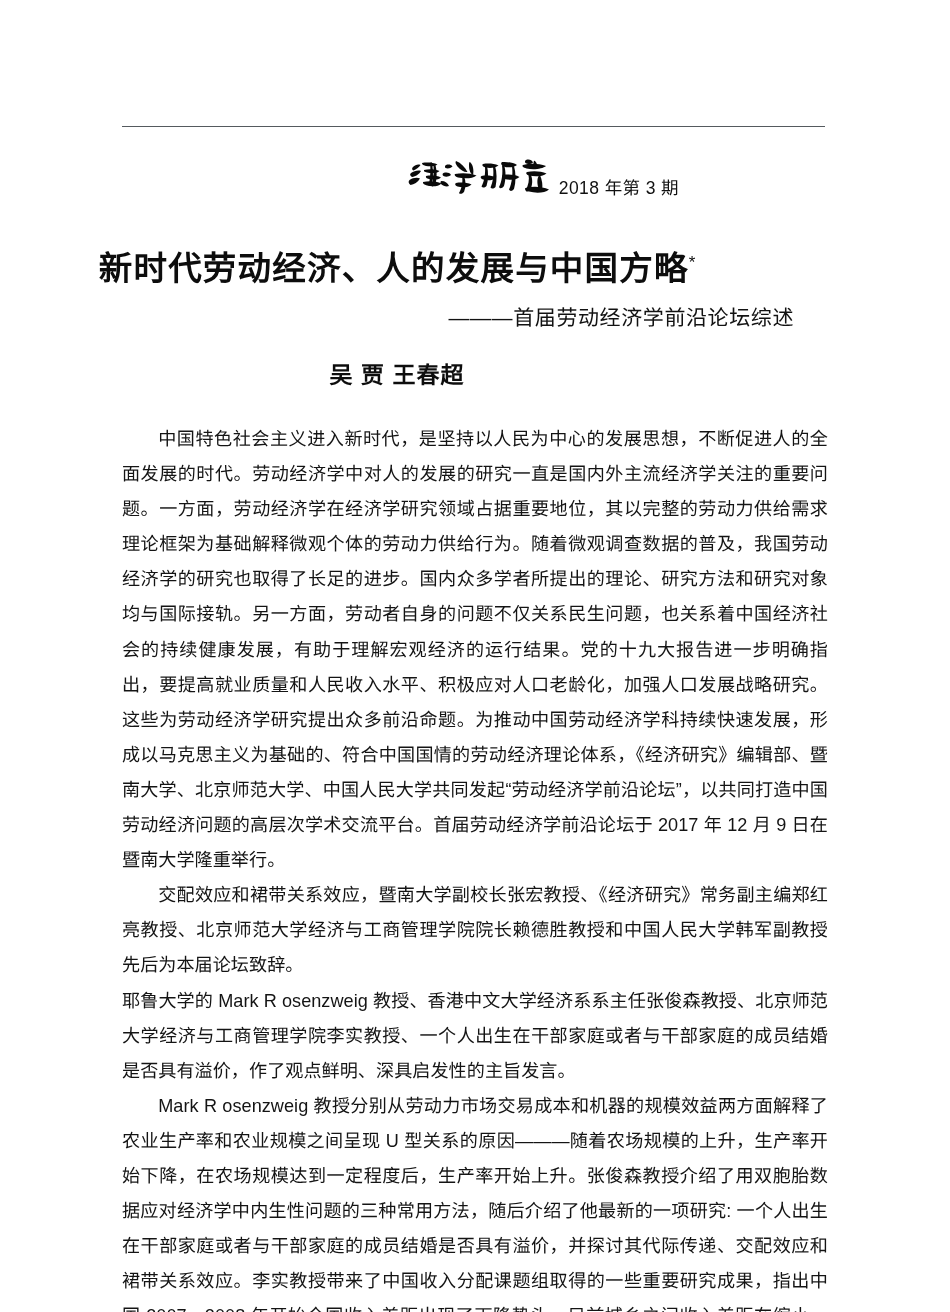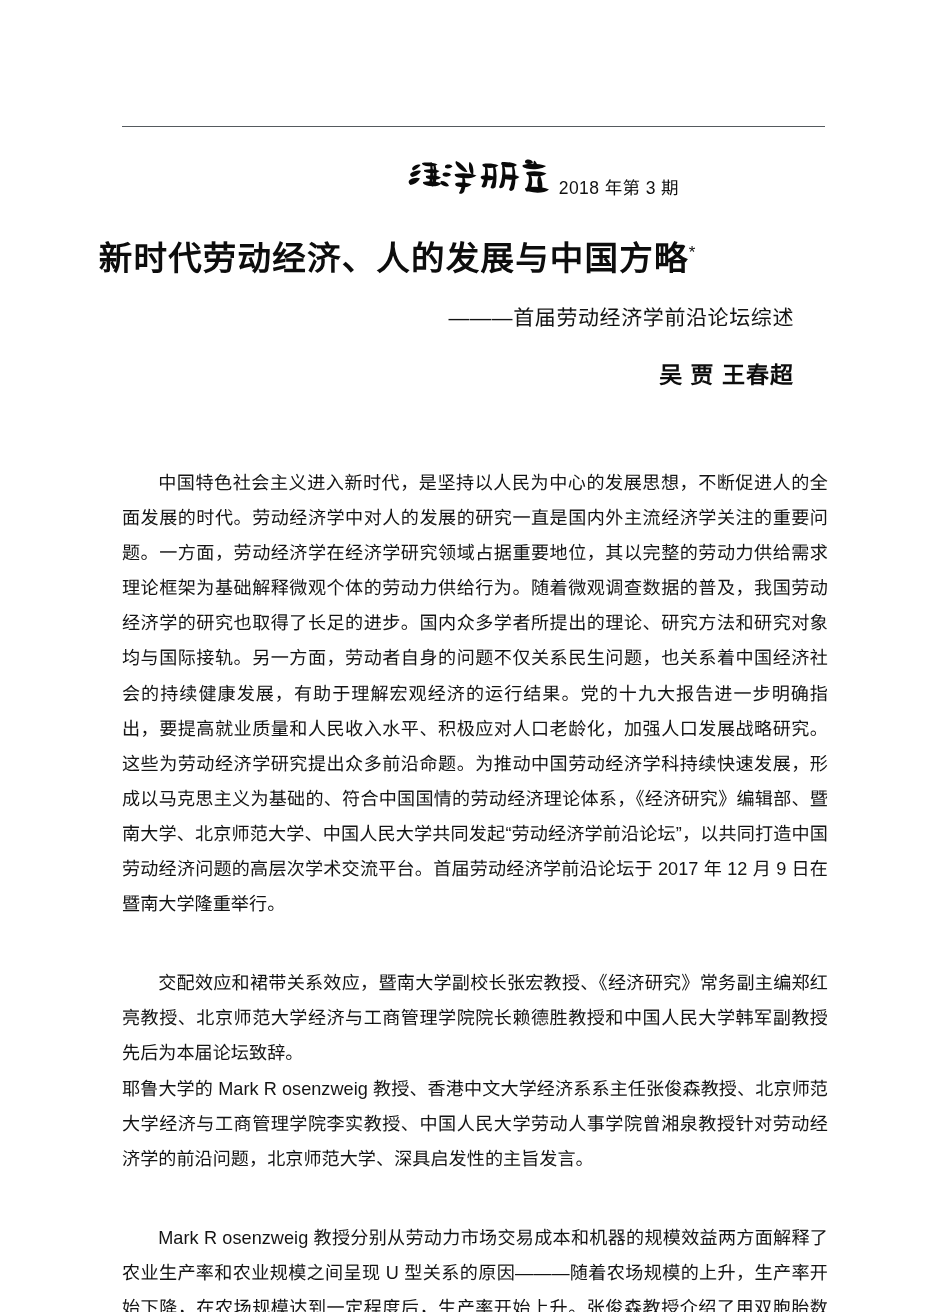--- a/index.html
+++ b/index.html
@@ -55,21 +55,21 @@
     color: #111;
     padding-bottom: 1px;
     white-space: nowrap;
   }
 
   
   .doc-title {
     position: absolute;
     left: 0;
     right: 0;
-    top: 216px;
+    top: 226px;
     text-align: center;
     font-size: 33.5px;
     font-weight: 600;
     letter-spacing: 1.2px;
     color: #0d0d0d;
     line-height: 1.25;
   }
   .doc-title .title-star {
     font-size: 17px;
     vertical-align: super;
@@ -87,21 +87,21 @@
     letter-spacing: 0.6px;
     color: #121212;
     line-height: 1.3;
   }
 
   .doc-authors {
     position: absolute;
     left: 0;
     right: 0;
     top: 356px;
-    text-align: right;
+    text-align: center;
     font-size: 23px;
     font-weight: 600;
     letter-spacing: 1px;
     color: #0d0d0d;
   }
 
   
   .body-text {
     position: absolute;
     left: 122px;
@@ -113,21 +113,20 @@
     text-justify: inter-ideograph;
     color: #141414;
     letter-spacing: 0.05px;
   }
   .body-text p {
     margin: 0;
     text-indent: 0;
   }
   .body-text p.indent {
     text-indent: 2em;
-    margin-top: 44px;
   }
 </style>
 </head>
 <body>
 
 <div class="page">
 
   <div class="header-rule"></div>
 
   <div class="masthead">
@@ -176,17 +175,17 @@
 
   <h1 class="doc-title"><span>新时代劳动经济、人的发展与中国方略</span><sup class="title-star">*</sup></h1>
 
   <div class="doc-subtitle">———首届劳动经济学前沿论坛综述</div>
 
   <div class="doc-authors">吴 贾 王春超</div>
 
   <div class="body-text">
     <p class="indent">中国特色社会主义进入新时代，是坚持以人民为中心的发展思想，不断促进人的全面发展的时代。劳动经济学中对人的发展的研究一直是国内外主流经济学关注的重要问题。一方面，劳动经济学在经济学研究领域占据重要地位，其以完整的劳动力供给需求理论框架为基础解释微观个体的劳动力供给行为。随着微观调查数据的普及，我国劳动经济学的研究也取得了长足的进步。国内众多学者所提出的理论、研究方法和研究对象均与国际接轨。另一方面，劳动者自身的问题不仅关系民生问题，也关系着中国经济社会的持续健康发展，有助于理解宏观经济的运行结果。党的十九大报告进一步明确指出，要提高就业质量和人民收入水平、积极应对人口老龄化，加强人口发展战略研究。这些为劳动经济学研究提出众多前沿命题。为推动中国劳动经济学科持续快速发展，形成以马克思主义为基础的、符合中国国情的劳动经济理论体系，《经济研究》编辑部、暨南大学、北京师范大学、中国人民大学共同发起“劳动经济学前沿论坛”，以共同打造中国劳动经济问题的高层次学术交流平台。首届劳动经济学前沿论坛于 2017 年 12 月 9 日在暨南大学隆重举行。</p>
     <p class="indent">交配效应和裙带关系效应，暨南大学副校长张宏教授、《经济研究》常务副主编郑红亮教授、北京师范大学经济与工商管理学院院长赖德胜教授和中国人民大学韩军副教授先后为本届论坛致辞。</p>
-    <p>耶鲁大学的 Mark R osenzweig 教授、香港中文大学经济系系主任张俊森教授、北京师范大学经济与工商管理学院李实教授、中国人民大学劳动人事学院曾湘泉教授针对劳动经济学的前沿问题，北京师范大学、深具启发性的主旨发言。</p>
+    <p>耶鲁大学的 Mark R osenzweig 教授、香港中文大学经济系系主任张俊森教授、北京师范大学经济与工商管理学院李实教授、一个人出生在干部家庭或者与干部家庭的成员结婚是否具有溢价，作了观点鲜明、深具启发性的主旨发言。</p>
     <p class="indent">Mark R osenzweig 教授分别从劳动力市场交易成本和机器的规模效益两方面解释了农业生产率和农业规模之间呈现 U 型关系的原因———随着农场规模的上升，生产率开始下降，在农场规模达到一定程度后，生产率开始上升。张俊森教授介绍了用双胞胎数据应对经济学中内生性问题的三种常用方法，随后介绍了他最新的一项研究: 一个人出生在干部家庭或者与干部家庭的成员结婚是否具有溢价，并探讨其代际传递、交配效应和裙带关系效应。李实教授带来了中国收入分配课题组取得的一些重要研究成果，指出中国 2007—2008 年开始全国收入差距出现了下降势头，目前城乡之间收入差距在缩小，而城市内部和农村内部收入差距仍在扩大。曾湘泉教授对劳动经济学中大数据的搜集和应用进行了介绍，基于所采用的大数据，他构建了中国就业市场景</p>
   </div>
 
 </div>
 
 </body></html>

